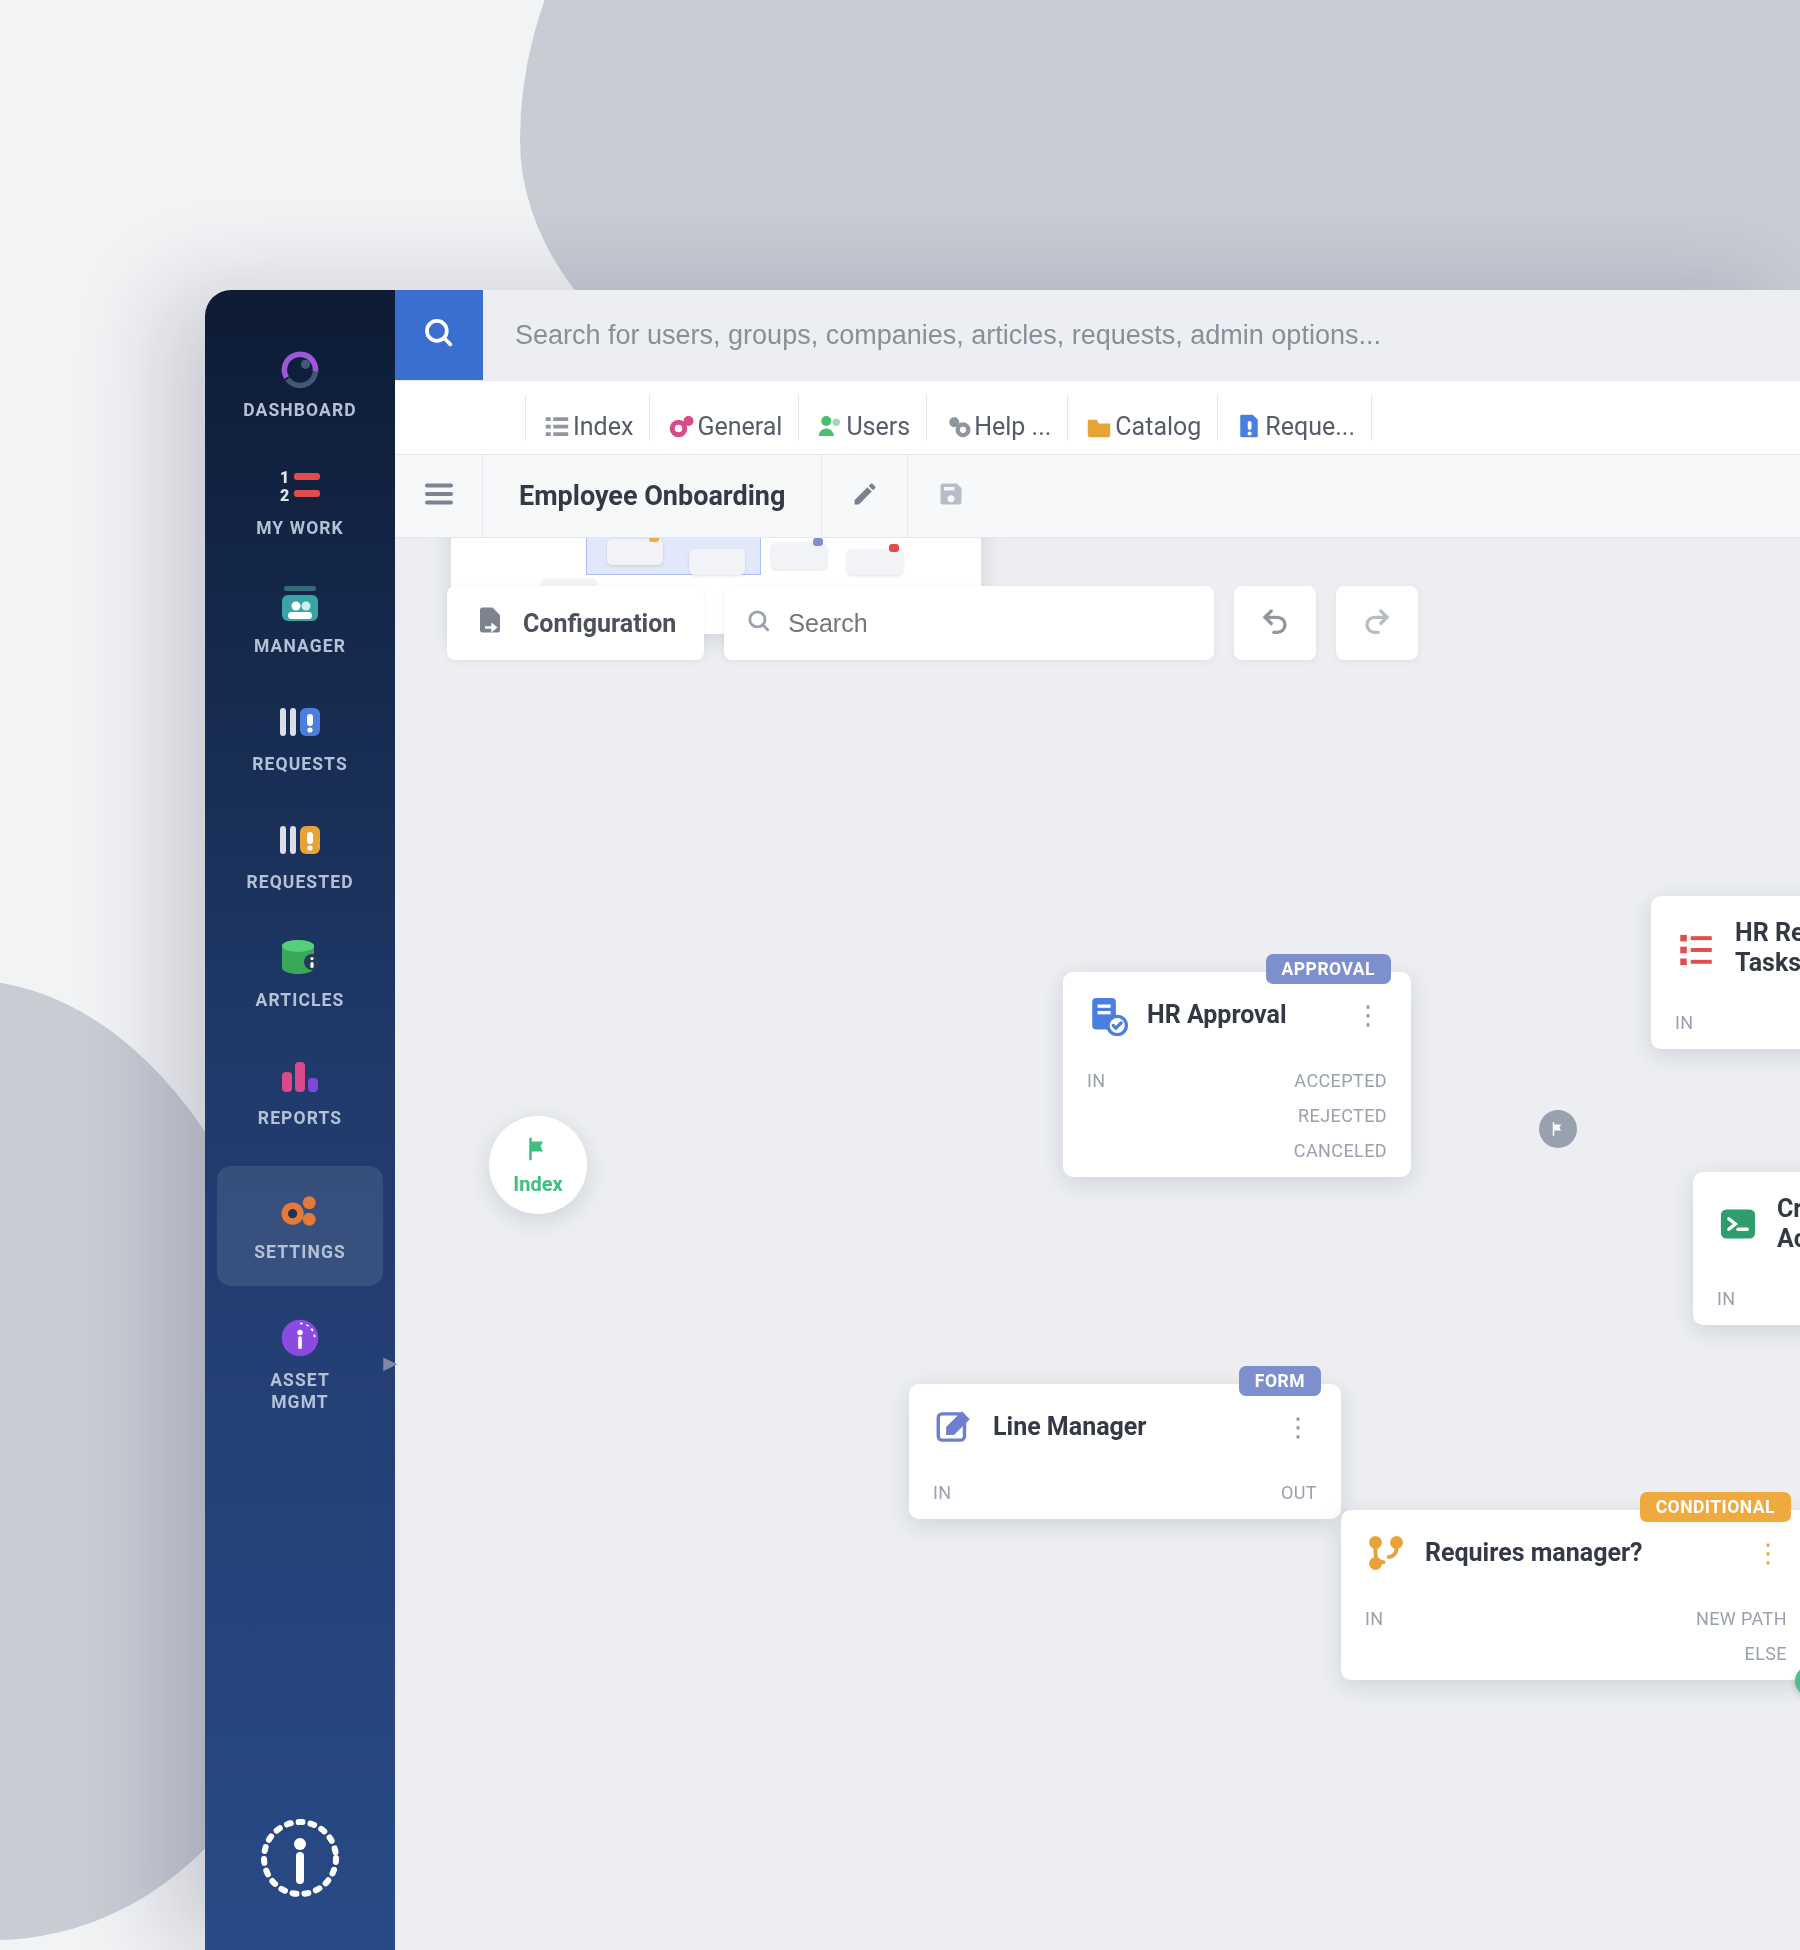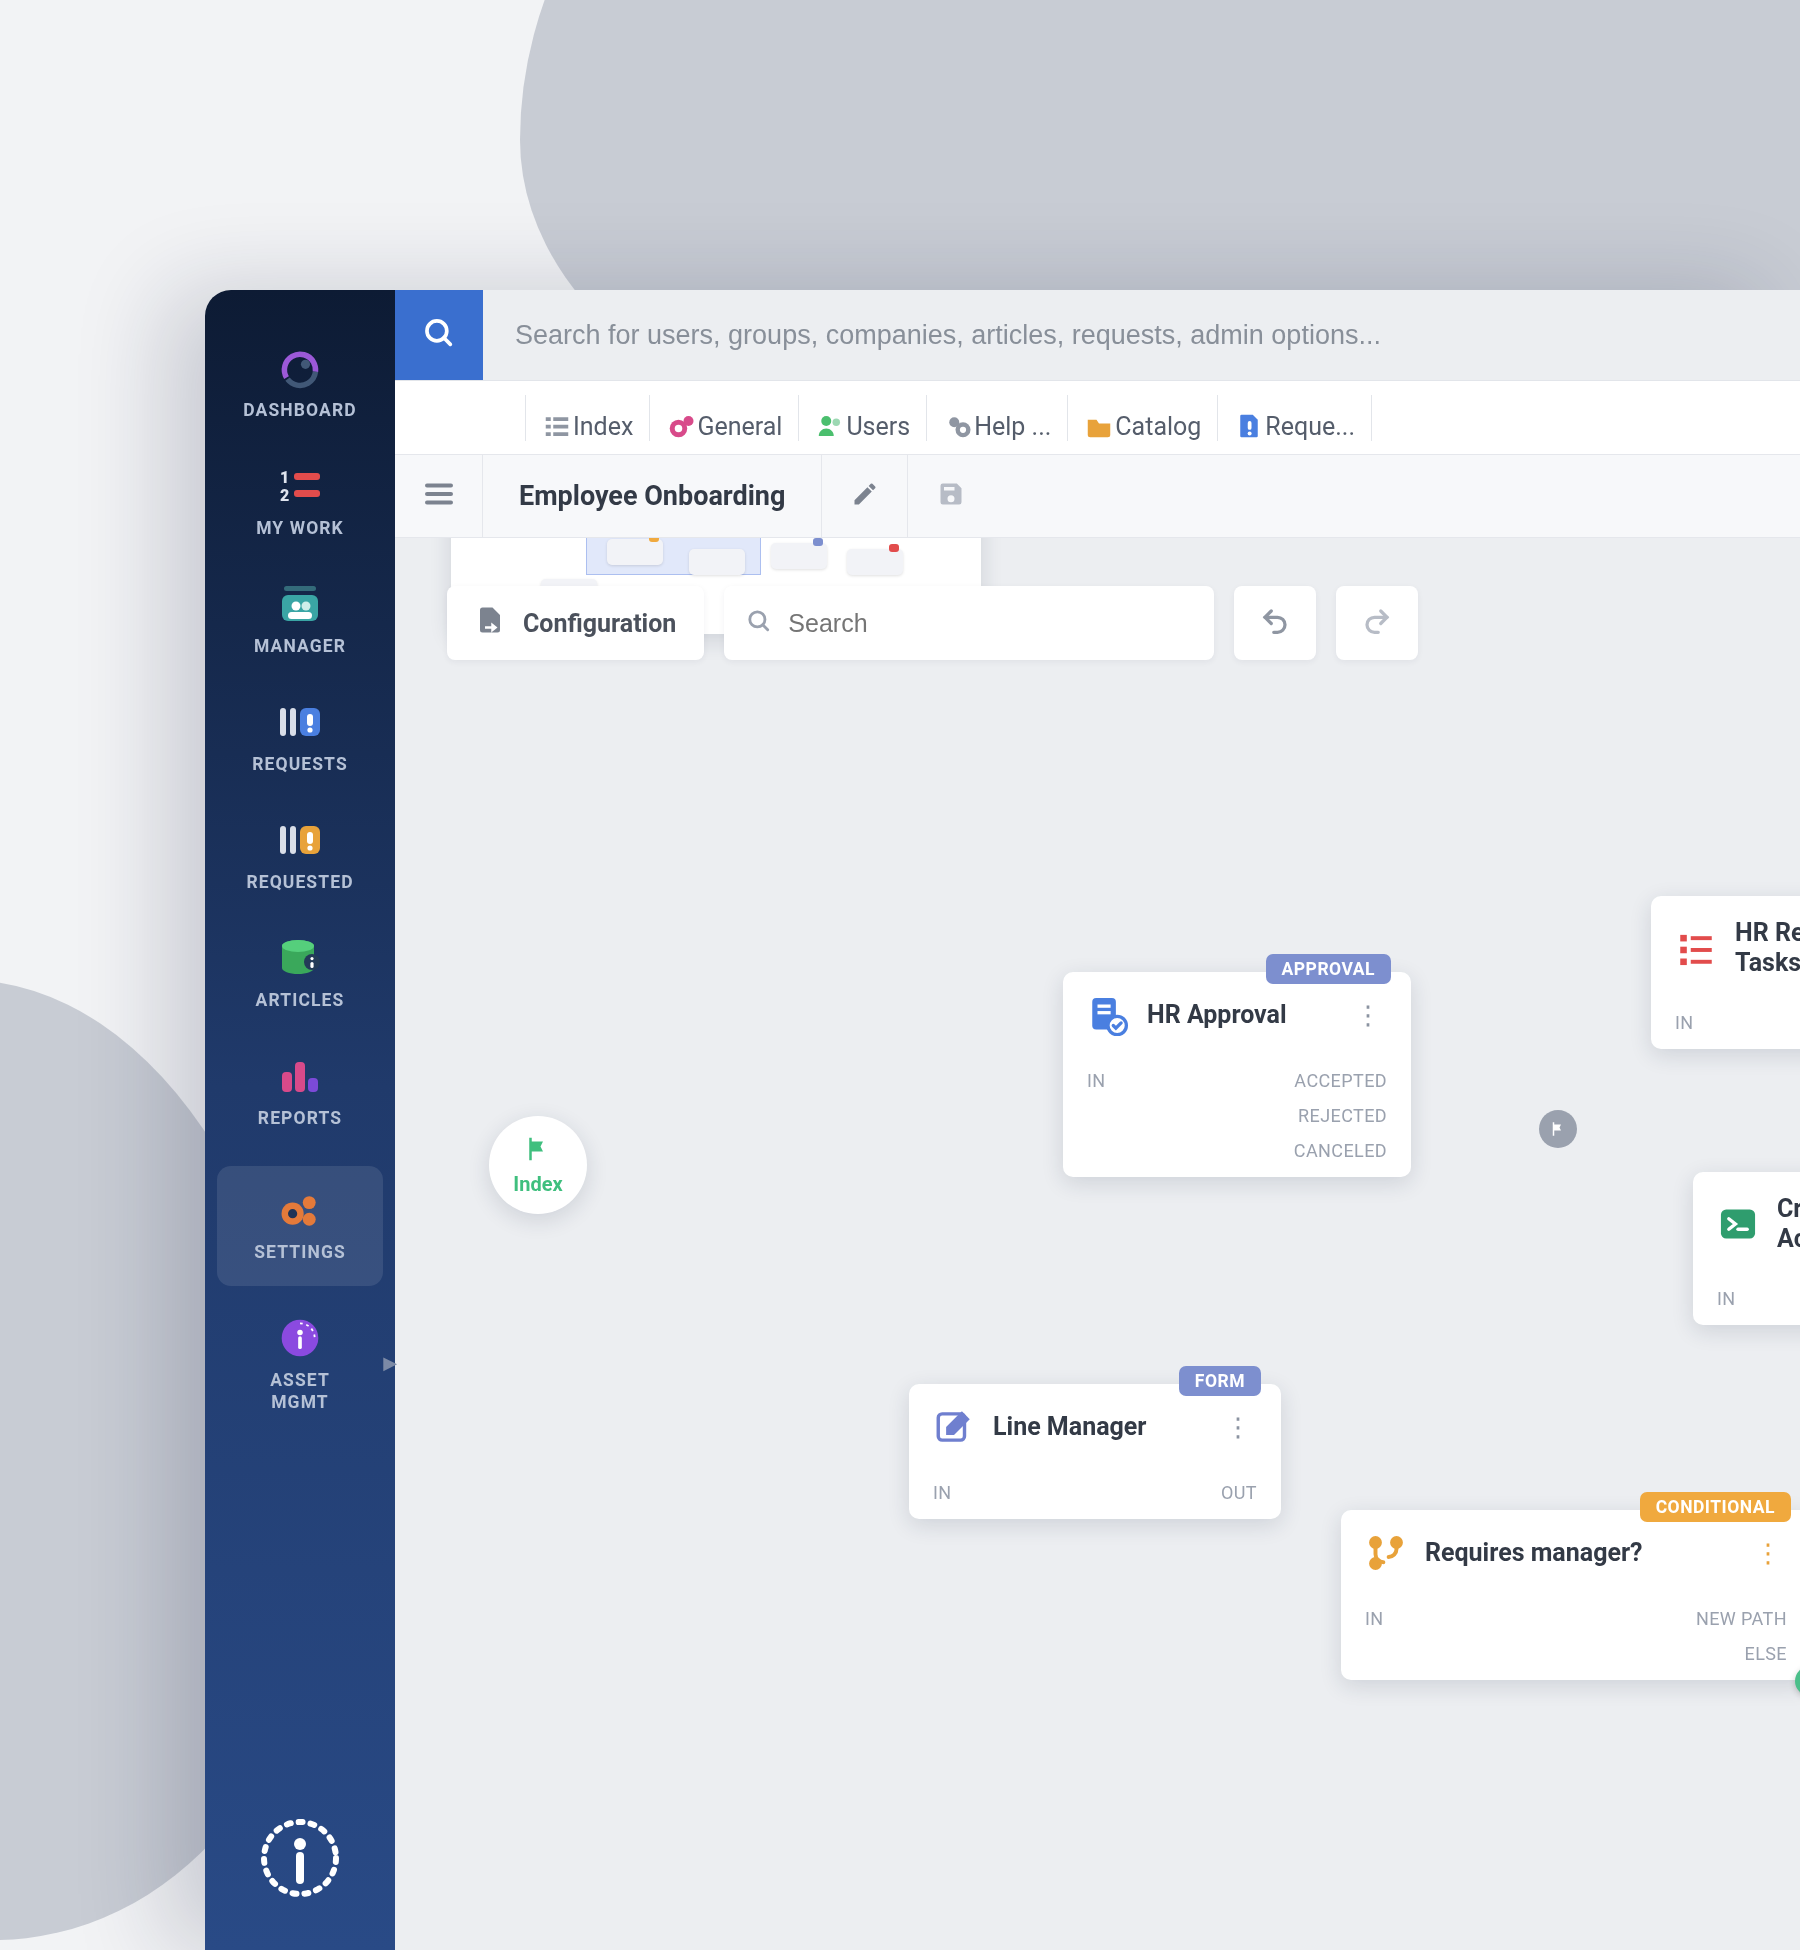--- a/index.html
+++ b/index.html
@@ -699,21 +699,21 @@
             </div>
           </div>
         </div>
 
         <div class="flag-badge" style="left:1108px; top:426px;">
           <svg width="18" height="18" viewBox="0 0 24 24" fill="#fff">
               <path d="M5 3v18h2v-7h9l-2-4 2-4H7V3z"></path>
             </svg>
         </div>
 
-        <div class="node" style="left:478px; top:700px; width:372px;">
+        <div class="node" style="left:478px; top:700px; width:432px;">
           <span class="node-badge form">FORM</span>
           <div class="node-head">
             <span class="node-icon">
               <svg viewBox="0 0 32 32">
                   <rect x="4" y="6" width="20" height="20" rx="3" fill="none" stroke="#6f7fcf" stroke-width="2.6"></rect>
                   <path d="M22 4l6 6-12 12H10v-6z" fill="#6f7fcf"></path>
                 </svg>
             </span>
             <span class="node-title">Line Manager</span>
             <span class="node-menu">⋮</span>

